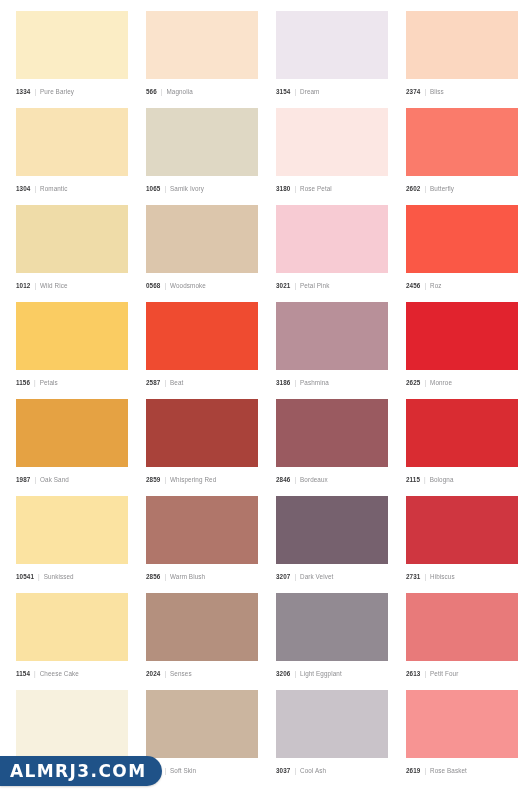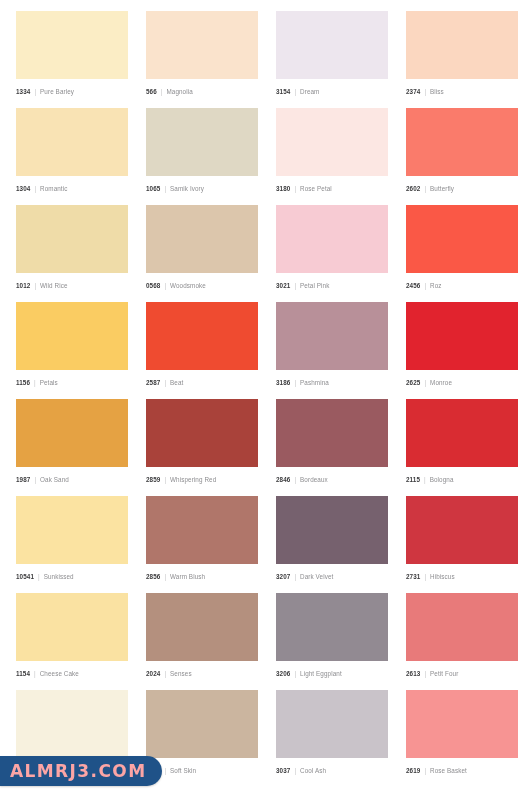--- a/index.html
+++ b/index.html
@@ -81,21 +81,21 @@
     border-top-right-radius: 16px;
     border-bottom-right-radius: 16px;
     display: flex;
     align-items: center;
     justify-content: flex-start;
     box-shadow: 0 1px 2px rgba(0,0,0,0.18);
     z-index: 20;
   }
 
   #site-watermark .wm-text {
-    color: #fca5a5;
+    color: #ffffff;
     font-size: 17px;
     font-weight: bold;
     letter-spacing: 1.4px;
     font-family: "DejaVu Sans", sans-serif;
   }
 </style>
 </head>
 <body>
 
 <div id="palette-page">

